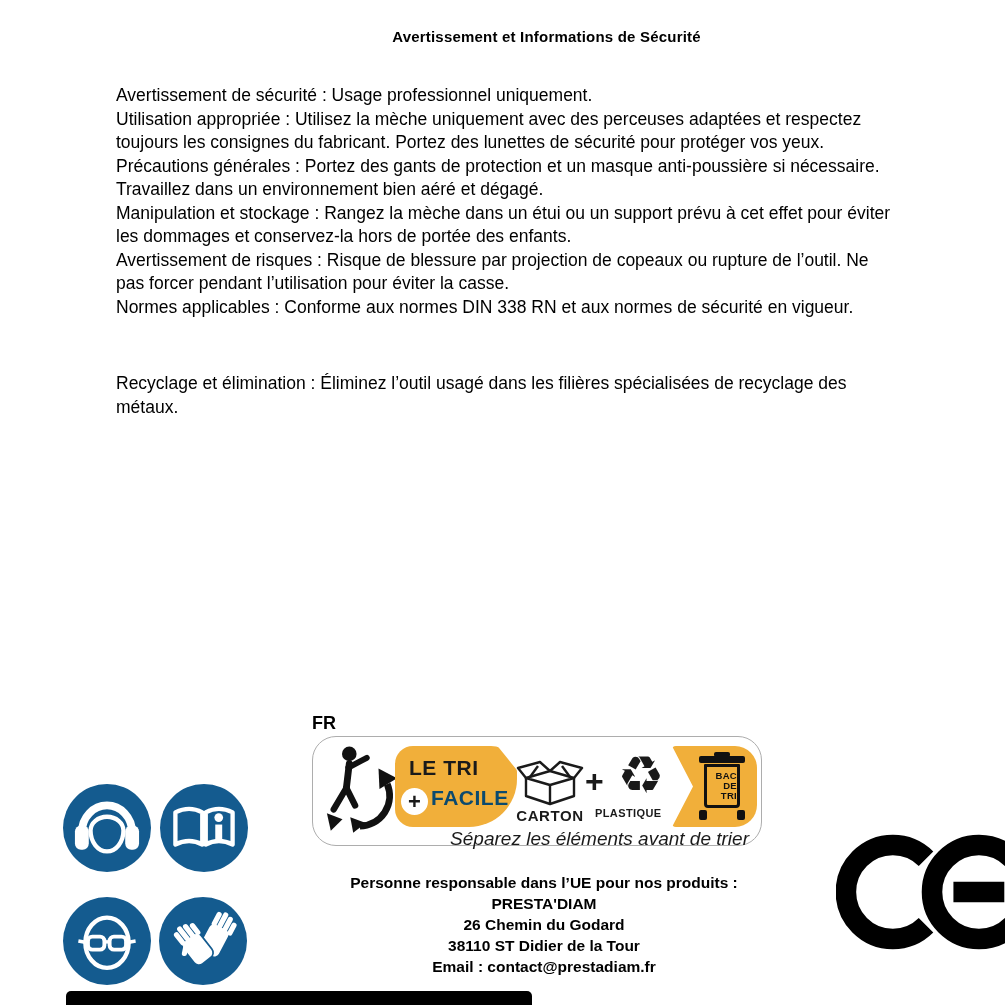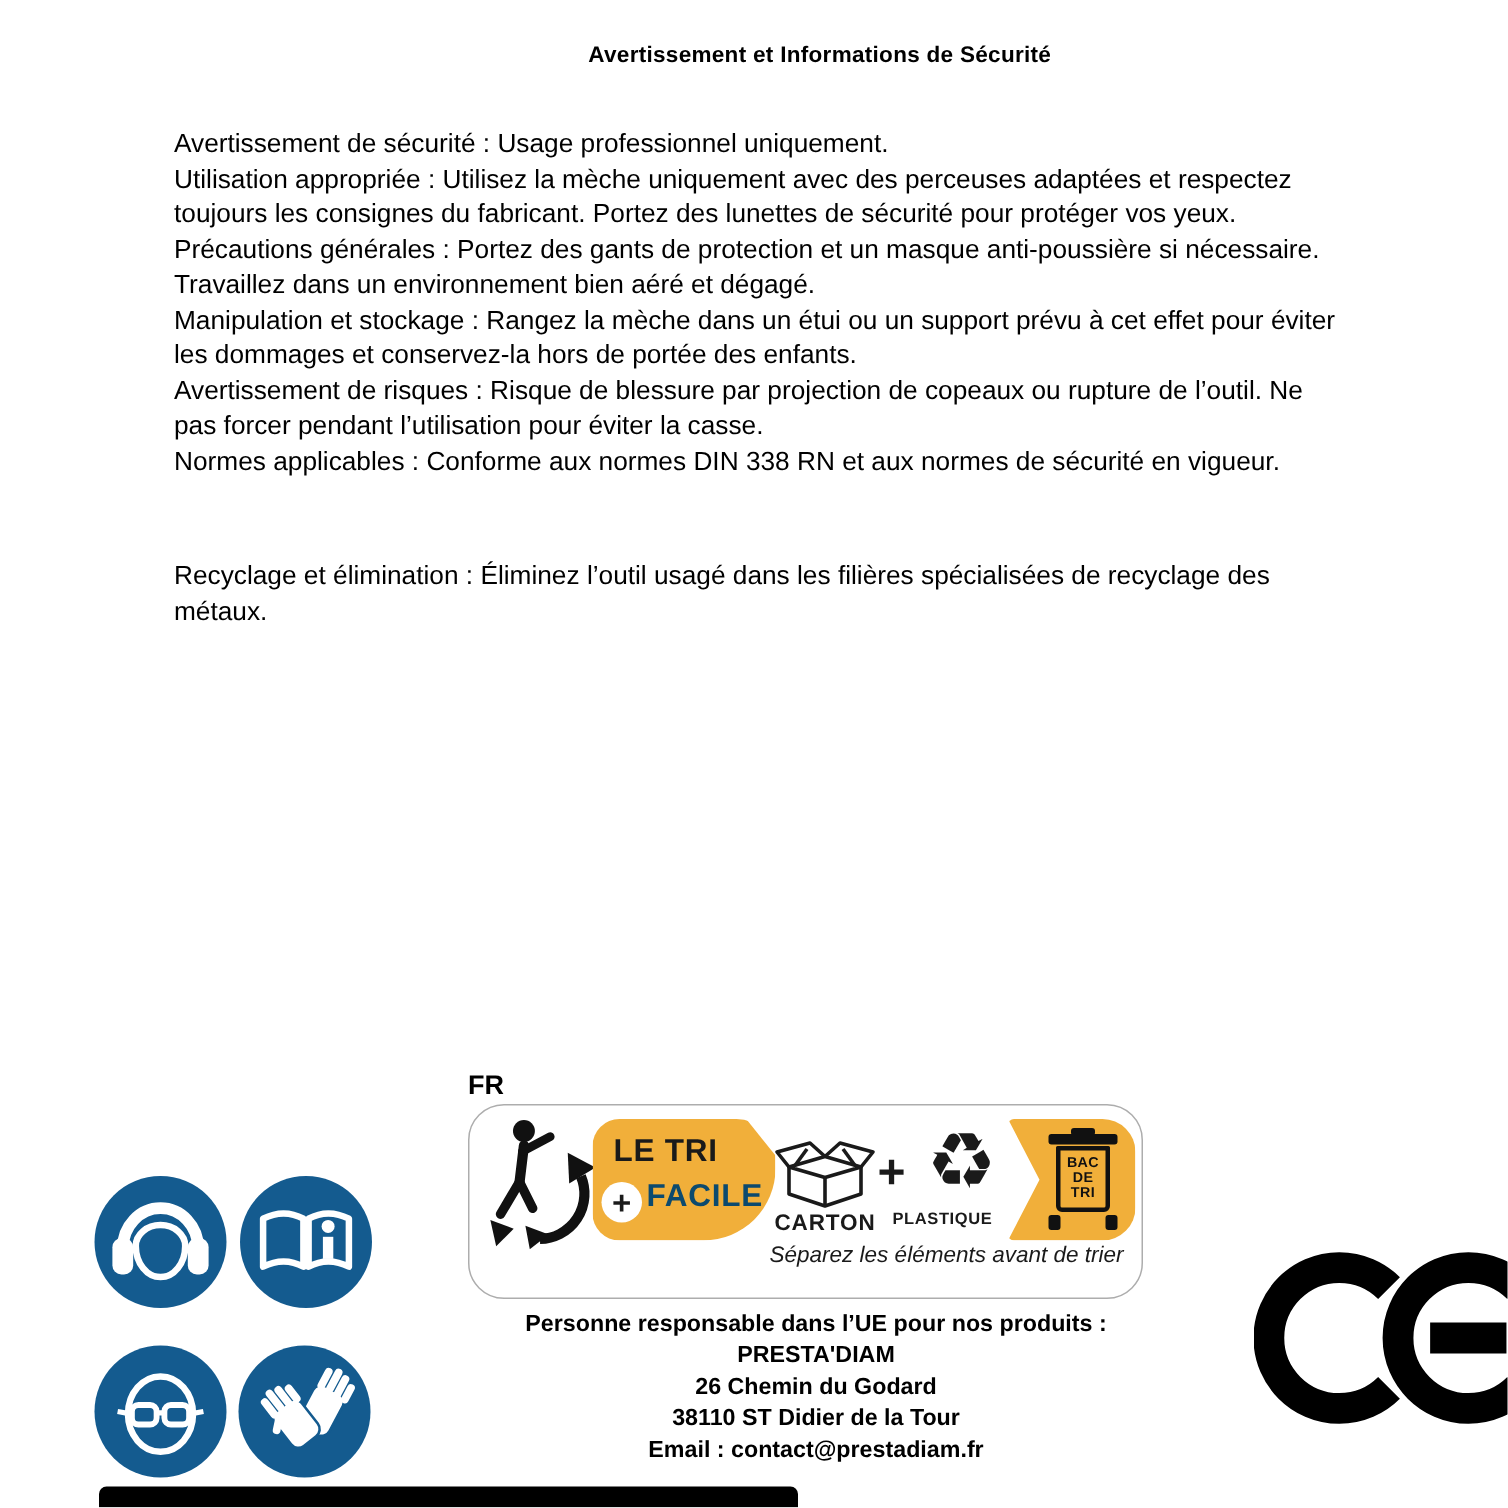--- a/index.html
+++ b/index.html
@@ -15,21 +15,21 @@
   .bodytext {
     position:absolute; left:72px; width:905px;
     font-size:17.5px; line-height:23.5px; white-space:pre-line;
   }
   .p1 { top:84px; }
   .p2 { top:372px; }
 
   
   .fr-label { position:absolute; left:268px; top:713px; font-size:18px; font-weight:bold; }
   .tri-box {
-    position:absolute; left:268px; top:736px; width:450px; height:130px;
+    position:absolute; left:268px; top:736px; width:450px; height:110px;
     background:#fff; border:1.5px solid #adadad; border-radius:24px;
   }
   .triman { position:absolute; left:10px; top:6px; width:74px; height:90px; }
   .yellow-left {
     position:absolute; left:82px; top:9px; width:122px; height:81px;
     background:#F1AF3A;
     border-radius:18px 26px 48px 18px;
     clip-path:polygon(0 0, 84% 0, 100% 30%, 100% 62%, 86% 100%, 0 100%);
   }
   .letri { position:absolute; left:14px; top:10px; font-size:21px; font-weight:bold; color:#1a1a1a; letter-spacing:0.5px; }
@@ -51,25 +51,25 @@
   .yellow-right {
     position:absolute; left:359px; top:9px; width:85px; height:81px;
     background:#F1AF3A; border-radius:4px 22px 22px 4px;
     clip-path:polygon(0 0, 100% 0, 100% 100%, 0 100%, 21px 50%);
   }
   .bin { position:absolute; left:27px; top:6px; width:46px; height:68px; }
   .bin-handle { position:absolute; left:15px; top:0; width:16px; height:5px; background:#111; border-radius:2px; }
   .bin-lid { position:absolute; left:0; top:4px; width:46px; height:7px; background:#111; border-radius:2px; }
   .bin-body { position:absolute; left:5px; top:12px; width:36px; height:44px;
     border:3px solid #111; border-radius:1px 1px 4px 4px;
-    display:flex; flex-direction:column; align-items:center; justify-content:center; }
+    display:flex; flex-direction:column; align-items:flex-end; justify-content:center; }
   .bin-body div { font-size:9.5px; line-height:10px; font-weight:bold; color:#111; letter-spacing:0.3px; }
   .bin-wheel { position:absolute; bottom:0; width:8px; height:10px; background:#111; border-radius:2px; }
   .bin-wheel.l { left:0; } .bin-wheel.r { right:0; }
-  .tagline { position:absolute; right:12px; top:91px; font-size:15px; font-style:italic;
+  .tagline { position:absolute; right:12px; top:91px; font-size:19px; font-style:italic;
     color:#1a1a1a; }
 
   
   .blue-circle {
     position:absolute; width:88px; height:88px; border-radius:50%;
     background:#145B8F; display:flex; align-items:center; justify-content:center;
   }
   .blue-circle svg { width:78px; height:78px; }
 
   

